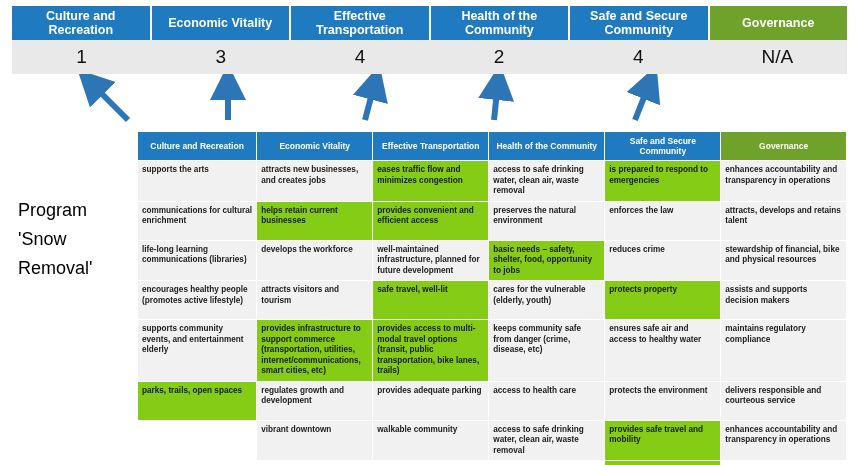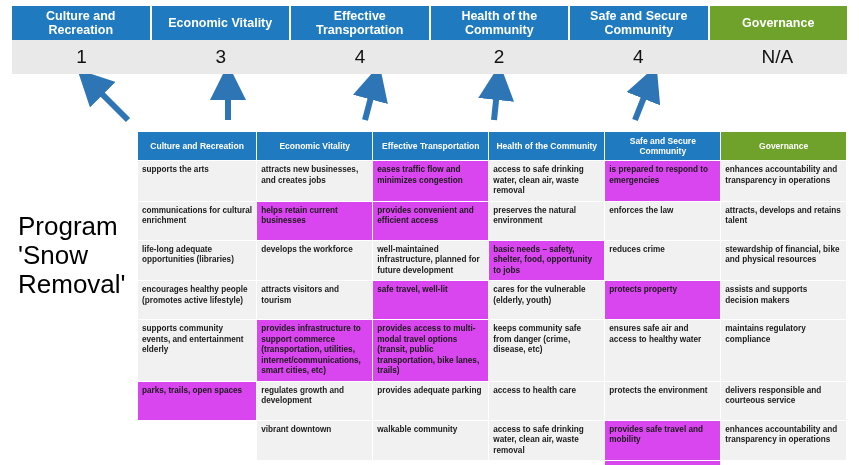--- a/index.html
+++ b/index.html
@@ -70,23 +70,23 @@
     left: 0;
     top: 74px;
     width: 859px;
     height: 56px;
   }
 
   
   #caption {
     position: absolute;
     left: 18px;
-    top: 212px;
+    top: 196px;
     width: 116px;
-    font-size: 26px;
+    font-size: 18px;
     line-height: 29px;
     color: #000000;
     text-align: left;
   }
 
   
   #matrix {
     position: absolute;
     left: 137px;
     top: 131px;
@@ -114,21 +114,21 @@
     line-height: 10.5px;
     color: #1a1a1a;
     vertical-align: top;
     padding: 4px 4px;
     border: 1px solid #ffffff;
     background: #F1F1F1;
     height: 30px;
     font-weight: bold;
   }
   #matrix td.hl {
-    background: #d946ef;
+    background: #84cc16;
   }
   #matrix td.blank {
     background: #ffffff;
     border-left: 1px solid #ffffff;
     border-right: 1px solid #ffffff;
   }
   #matrix tr.last td.blank {
     background: #ffffff;
   }
   #matrix col.c0 { width: 111px; }
@@ -220,21 +220,21 @@
       </tr>
       <tr>
         <td>communications for cultural enrichment</td>
         <td class="hl">helps retain current businesses</td>
         <td class="hl">provides convenient and efficient access</td>
         <td>preserves the natural environment</td>
         <td>enforces the law</td>
         <td>attracts, develops and retains talent</td>
       </tr>
       <tr>
-        <td>life-long adequate opportunities (libraries)</td>
+        <td>life-long learning communications (libraries)</td>
         <td>develops the workforce</td>
         <td>well-maintained infrastructure, planned for future development</td>
         <td class="hl">basic needs – safety, shelter, food, opportunity to jobs</td>
         <td>reduces crime</td>
         <td>stewardship of financial, bike and physical resources</td>
       </tr>
       <tr>
         <td>encourages healthy people (promotes active lifestyle)</td>
         <td>attracts visitors and tourism</td>
         <td class="hl">safe travel, well-lit</td>

